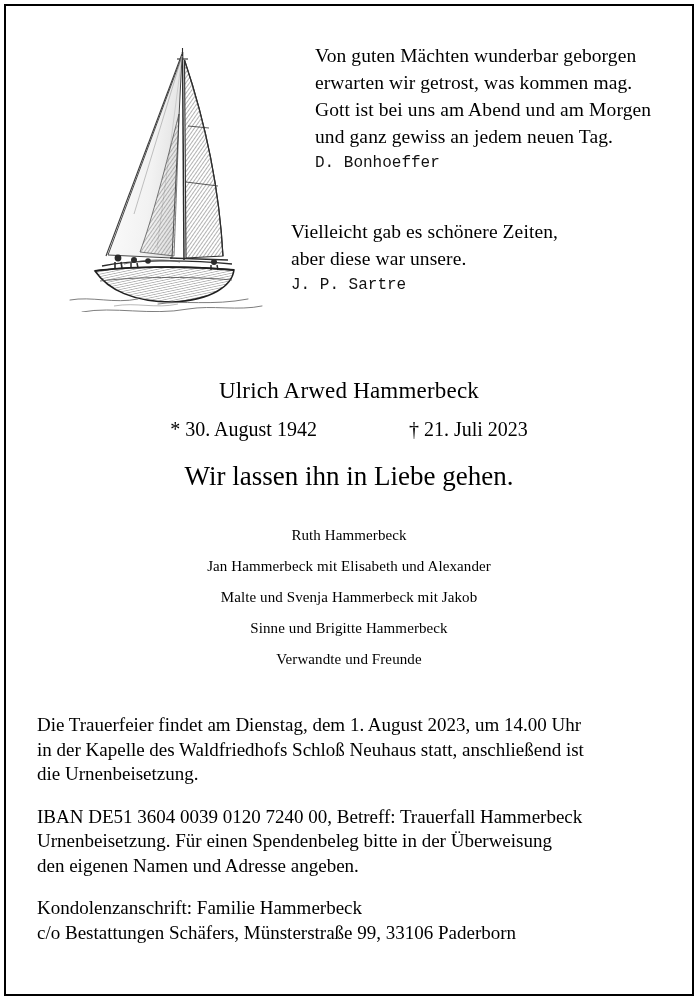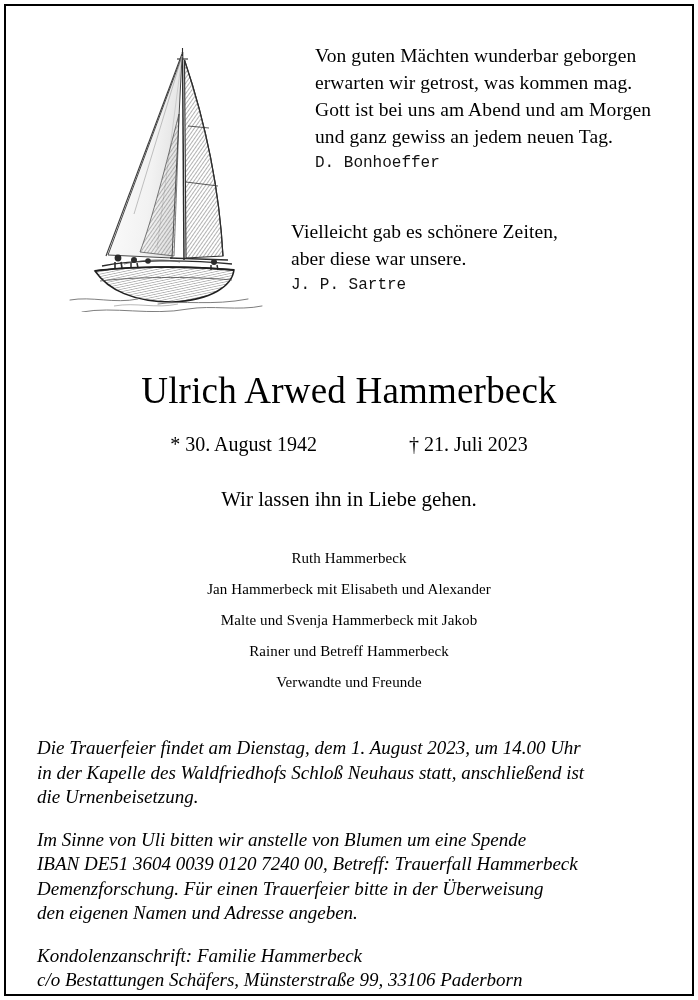--- a/index.html
+++ b/index.html
@@ -74,40 +74,40 @@
     color: #111111;
     font-family: Liberation Mono, monospace;
   }
 
   
   .center-block {
     text-align: center;
   }
 
   .deceased-name {
-    font-size: 37px;
+    font-size: 23px;
     line-height: 38px;
     letter-spacing: .2px;
     margin-top: 54px;
   }
 
   .dates-row {
     display: flex;
     justify-content: center;
     align-items: flex-end;
     gap: 92px;
     font-size: 20px;
     line-height: 26px;
-    margin-top: 21px;
+    margin-top: 6px;
   }
 
   .farewell {
-    font-size: 21px;
+    font-size: 27px;
     line-height: 28px;
-    margin-top: 28px;
+    margin-top: 20px;
     text-align: center;
   }
 
   .survivors {
     margin-top: 30px;
   }
   .survivor-line {
     font-size: 15px;
     line-height: 31px;
     letter-spacing: .1px;
@@ -123,21 +123,20 @@
     font-size: 19px;
     line-height: 24.5px;
     margin-bottom: 18px;
     text-align: left;
   }
   .detail-paragraph:last-child {
     margin-bottom: 0;
   }
   .detail-line {
     white-space: nowrap;
-    font-style: italic;
   }
 </style>
 </head>
 <body>
 
 <div class="notice">
   <div class="notice-frame">
 
     <div class="top-area">
 
@@ -232,37 +231,36 @@
         <span>* 30. August 1942</span>
         <span>† 21. Juli 2023</span>
       </div>
 
       <div class="farewell">Wir lassen ihn in Liebe gehen.</div>
 
       <div class="survivors">
         <div class="survivor-line">Ruth Hammerbeck</div>
         <div class="survivor-line">Jan Hammerbeck mit Elisabeth und Alexander</div>
         <div class="survivor-line">Malte und Svenja Hammerbeck mit Jakob</div>
-        <div class="survivor-line">Rainer und Betreff Hammerbeck</div>
+        <div class="survivor-line">Sinne und Brigitte Hammerbeck</div>
         <div class="survivor-line">Verwandte und Freunde</div>
       </div>
     </div>
 
     <div class="details">
 
       <div class="detail-paragraph">
         <div class="detail-line">Die Trauerfeier findet am Dienstag, dem 1. August 2023, um 14.00 Uhr</div>
         <div class="detail-line">in der Kapelle des Waldfriedhofs Schloß Neuhaus statt, anschließend ist</div>
         <div class="detail-line">die Urnenbeisetzung.</div>
       </div>
 
       <div class="detail-paragraph">
-        <div class="detail-line">Im Sinne von Uli bitten wir anstelle von Blumen um eine Spende</div>
         <div class="detail-line">IBAN DE51 3604 0039 0120 7240 00, Betreff: Trauerfall Hammerbeck</div>
-        <div class="detail-line">Demenzforschung. Für einen Trauerfeier bitte in der Überweisung</div>
+        <div class="detail-line">Urnenbeisetzung. Für einen Spendenbeleg bitte in der Überweisung</div>
         <div class="detail-line">den eigenen Namen und Adresse angeben.</div>
       </div>
 
       <div class="detail-paragraph">
         <div class="detail-line">Kondolenzanschrift: Familie Hammerbeck</div>
         <div class="detail-line">c/o Bestattungen Schäfers, Münsterstraße 99, 33106 Paderborn</div>
       </div>
 
     </div>
 

